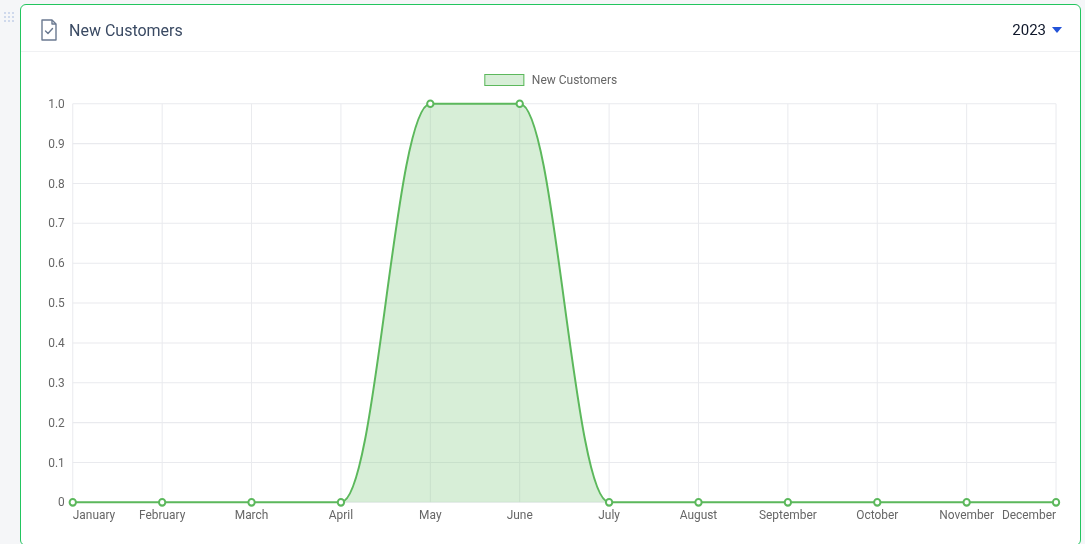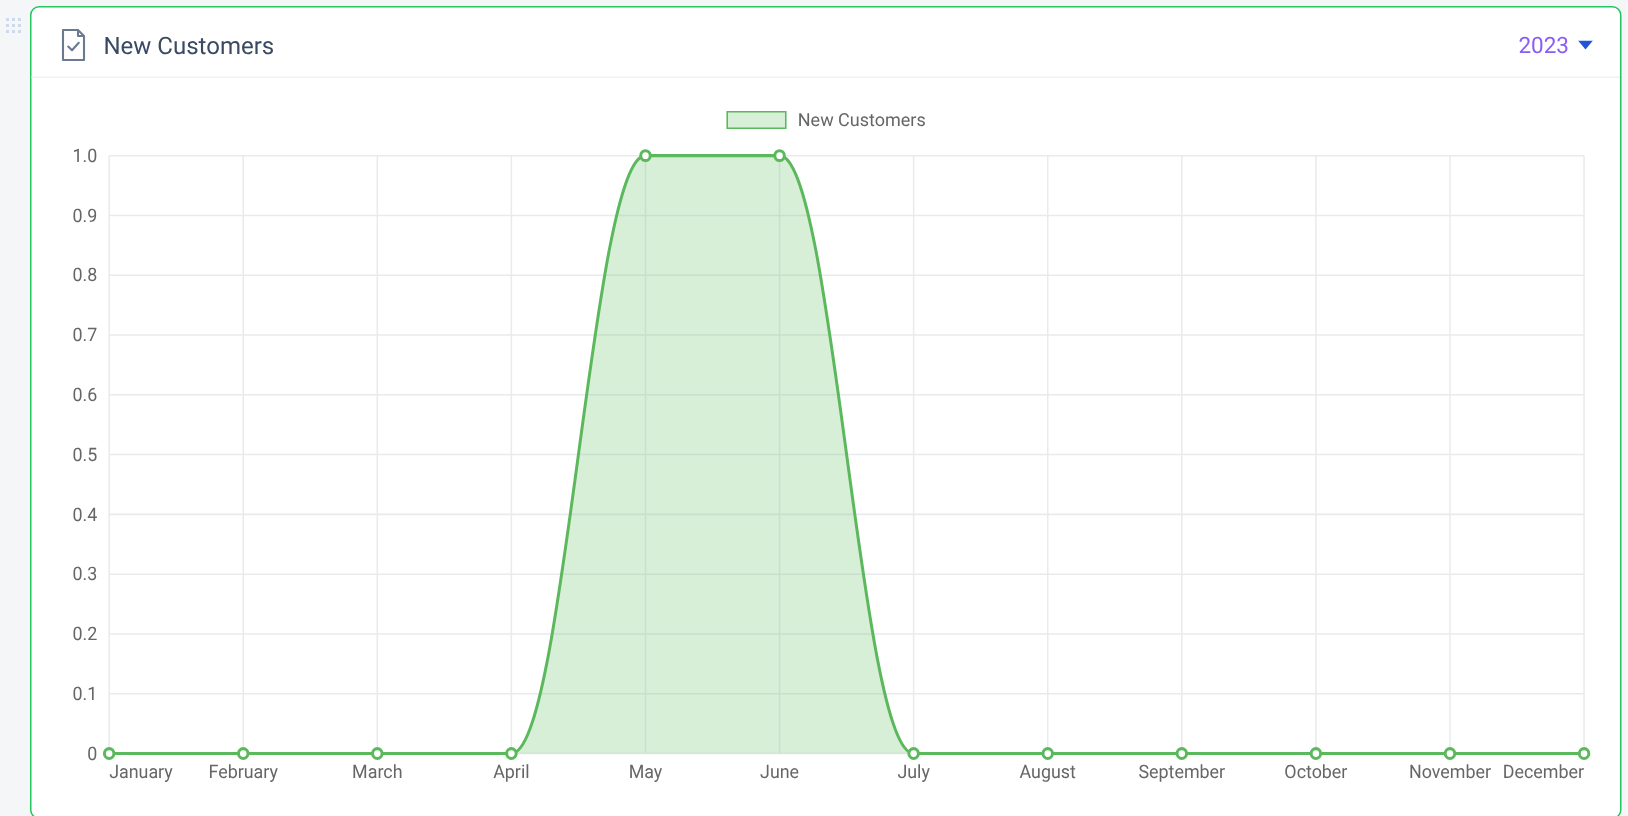--- a/index.html
+++ b/index.html
@@ -50,21 +50,21 @@
     .title-icon svg { display: block; }
     .title {
       font-size: 16px;
       color: #3a4a63;
       font-weight: 400;
     }
     .year-selector {
       display: flex;
       align-items: center;
       gap: 6px;
-      color: #8b5cf6;
+      color: #0f172a;
       font-size: 15px;
       cursor: pointer;
     }
     .year-selector svg { display: block; }
     .chart-area {
       position: absolute;
       left: 18px;
       right: 18px;
       top: 70px;
       bottom: 18px;

